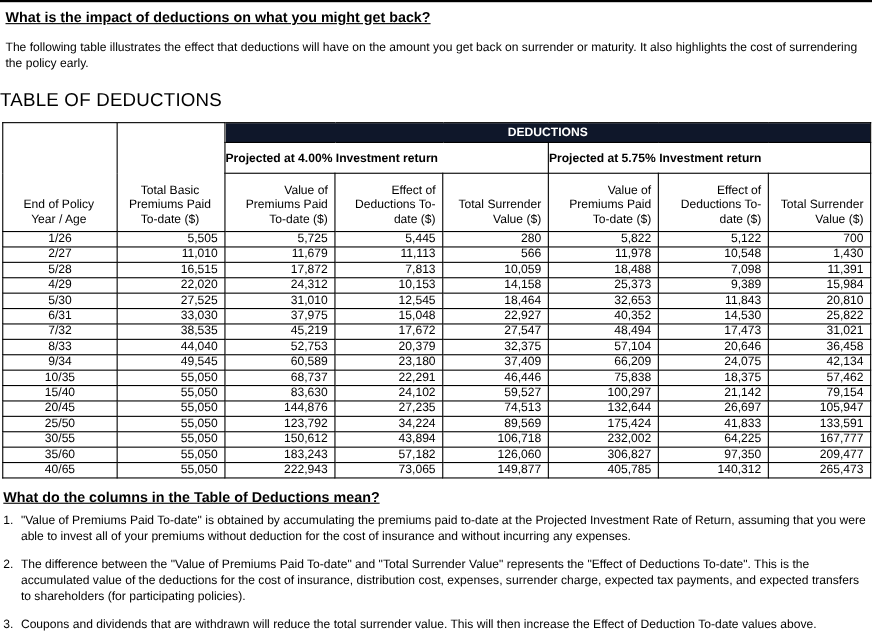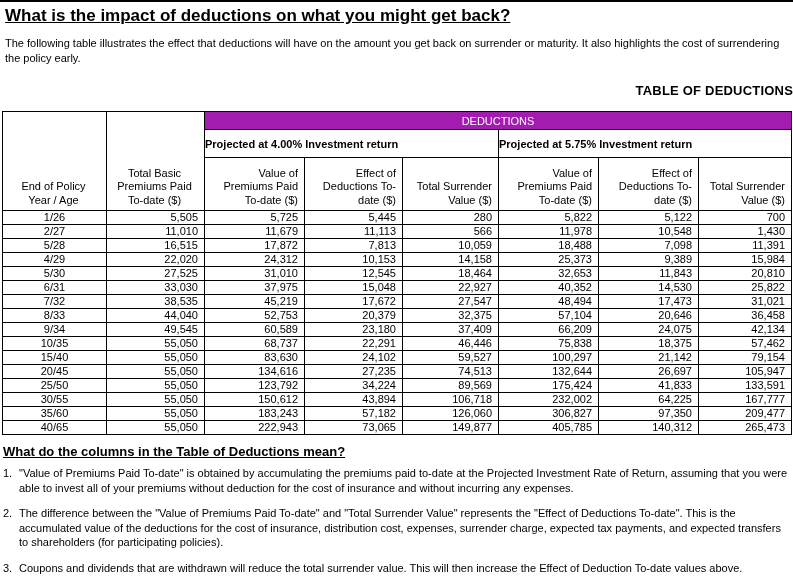--- a/index.html
+++ b/index.html
@@ -7,49 +7,49 @@
   body {
     width: 793px; height: 576px;
     position: relative; overflow: hidden;
     color: #000;
     font-family: "Liberation Sans", "DejaVu Sans", sans-serif;
     font-size: 11px;
   }
   .top-rule { width: 793px; height: 2px; background: #000; }
   .doc-title {
     margin: 7px 5px 0 5px;
-    font-size: 17px; font-weight: bold;
+    font-size: 13px; font-weight: bold;
     text-decoration: underline;
     line-height: 14px;
   }
   .intro {
     margin: 13px 5px 12px 5px;
     width: 780px;
     line-height: 14.5px;
   }
   .table-title {
     margin-top: 19px;
-    text-align: right;
-    font-size: 13px; font-weight: bold;
+    text-align: left;
+    font-size: 17px; font-weight: normal;
     letter-spacing: 0.2px;
     line-height: 13px;
   }
   table.deductions {
     border-collapse: collapse;
     table-layout: fixed;
     margin: 14px 0 0 2px;
   }
   table.deductions th, table.deductions td {
     border: 1px solid #000;
     font-size: 11px;
     overflow: hidden;
   }
   th.group {
-    background: #a21caf; color: #fff;
-    font-weight: normal; text-align: center;
+    background: #0f172a; color: #fff;
+    font-weight: bold; text-align: center;
     height: 18px; font-size: 11.5px;
   }
   th.proj {
     font-weight: bold; text-align: left;
     height: 28px;
   }
   th.colhead {
     font-weight: normal;
     vertical-align: bottom;
     white-space: pre-line;
@@ -245,21 +245,21 @@
           <td class="num">83,630</td>
           <td class="num">24,102</td>
           <td class="num">59,527</td>
           <td class="num">100,297</td>
           <td class="num">21,142</td>
           <td class="num">79,154</td>
         </tr>
         <tr>
           <td class="center">20/45</td>
           <td class="num">55,050</td>
-          <td class="num">134,616</td>
+          <td class="num">144,876</td>
           <td class="num">27,235</td>
           <td class="num">74,513</td>
           <td class="num">132,644</td>
           <td class="num">26,697</td>
           <td class="num">105,947</td>
         </tr>
         <tr>
           <td class="center">25/50</td>
           <td class="num">55,050</td>
           <td class="num">123,792</td>

